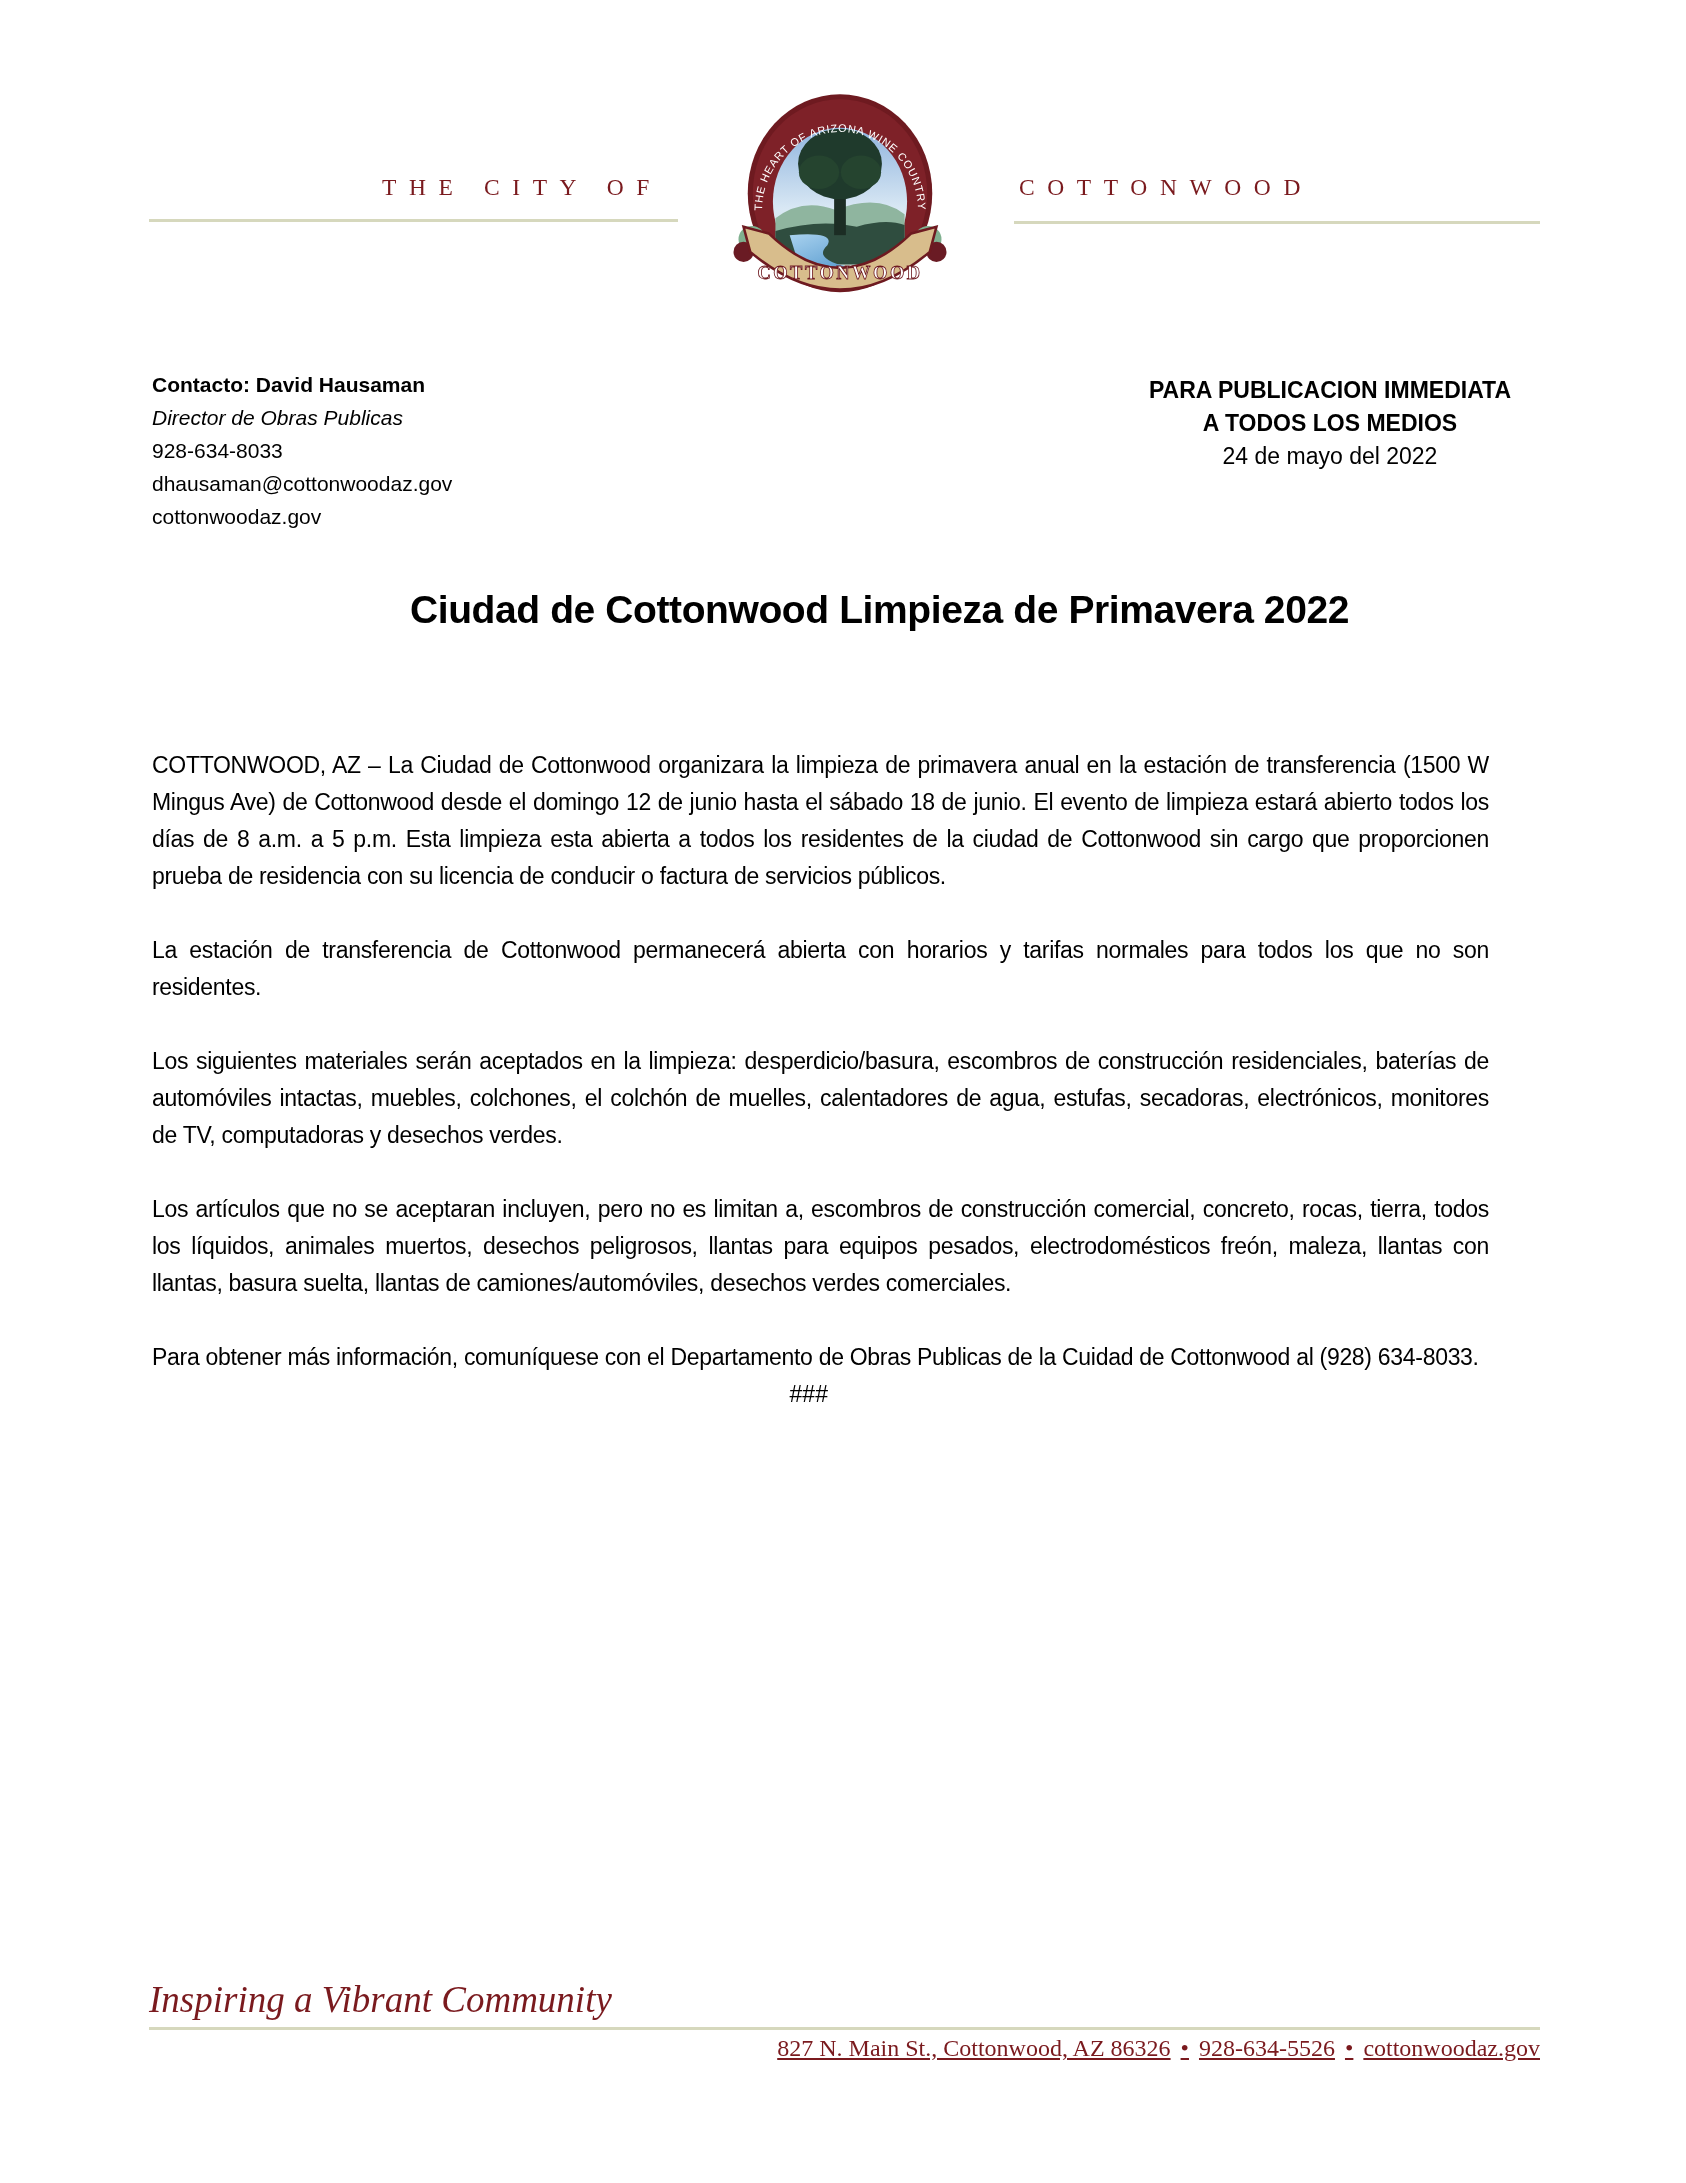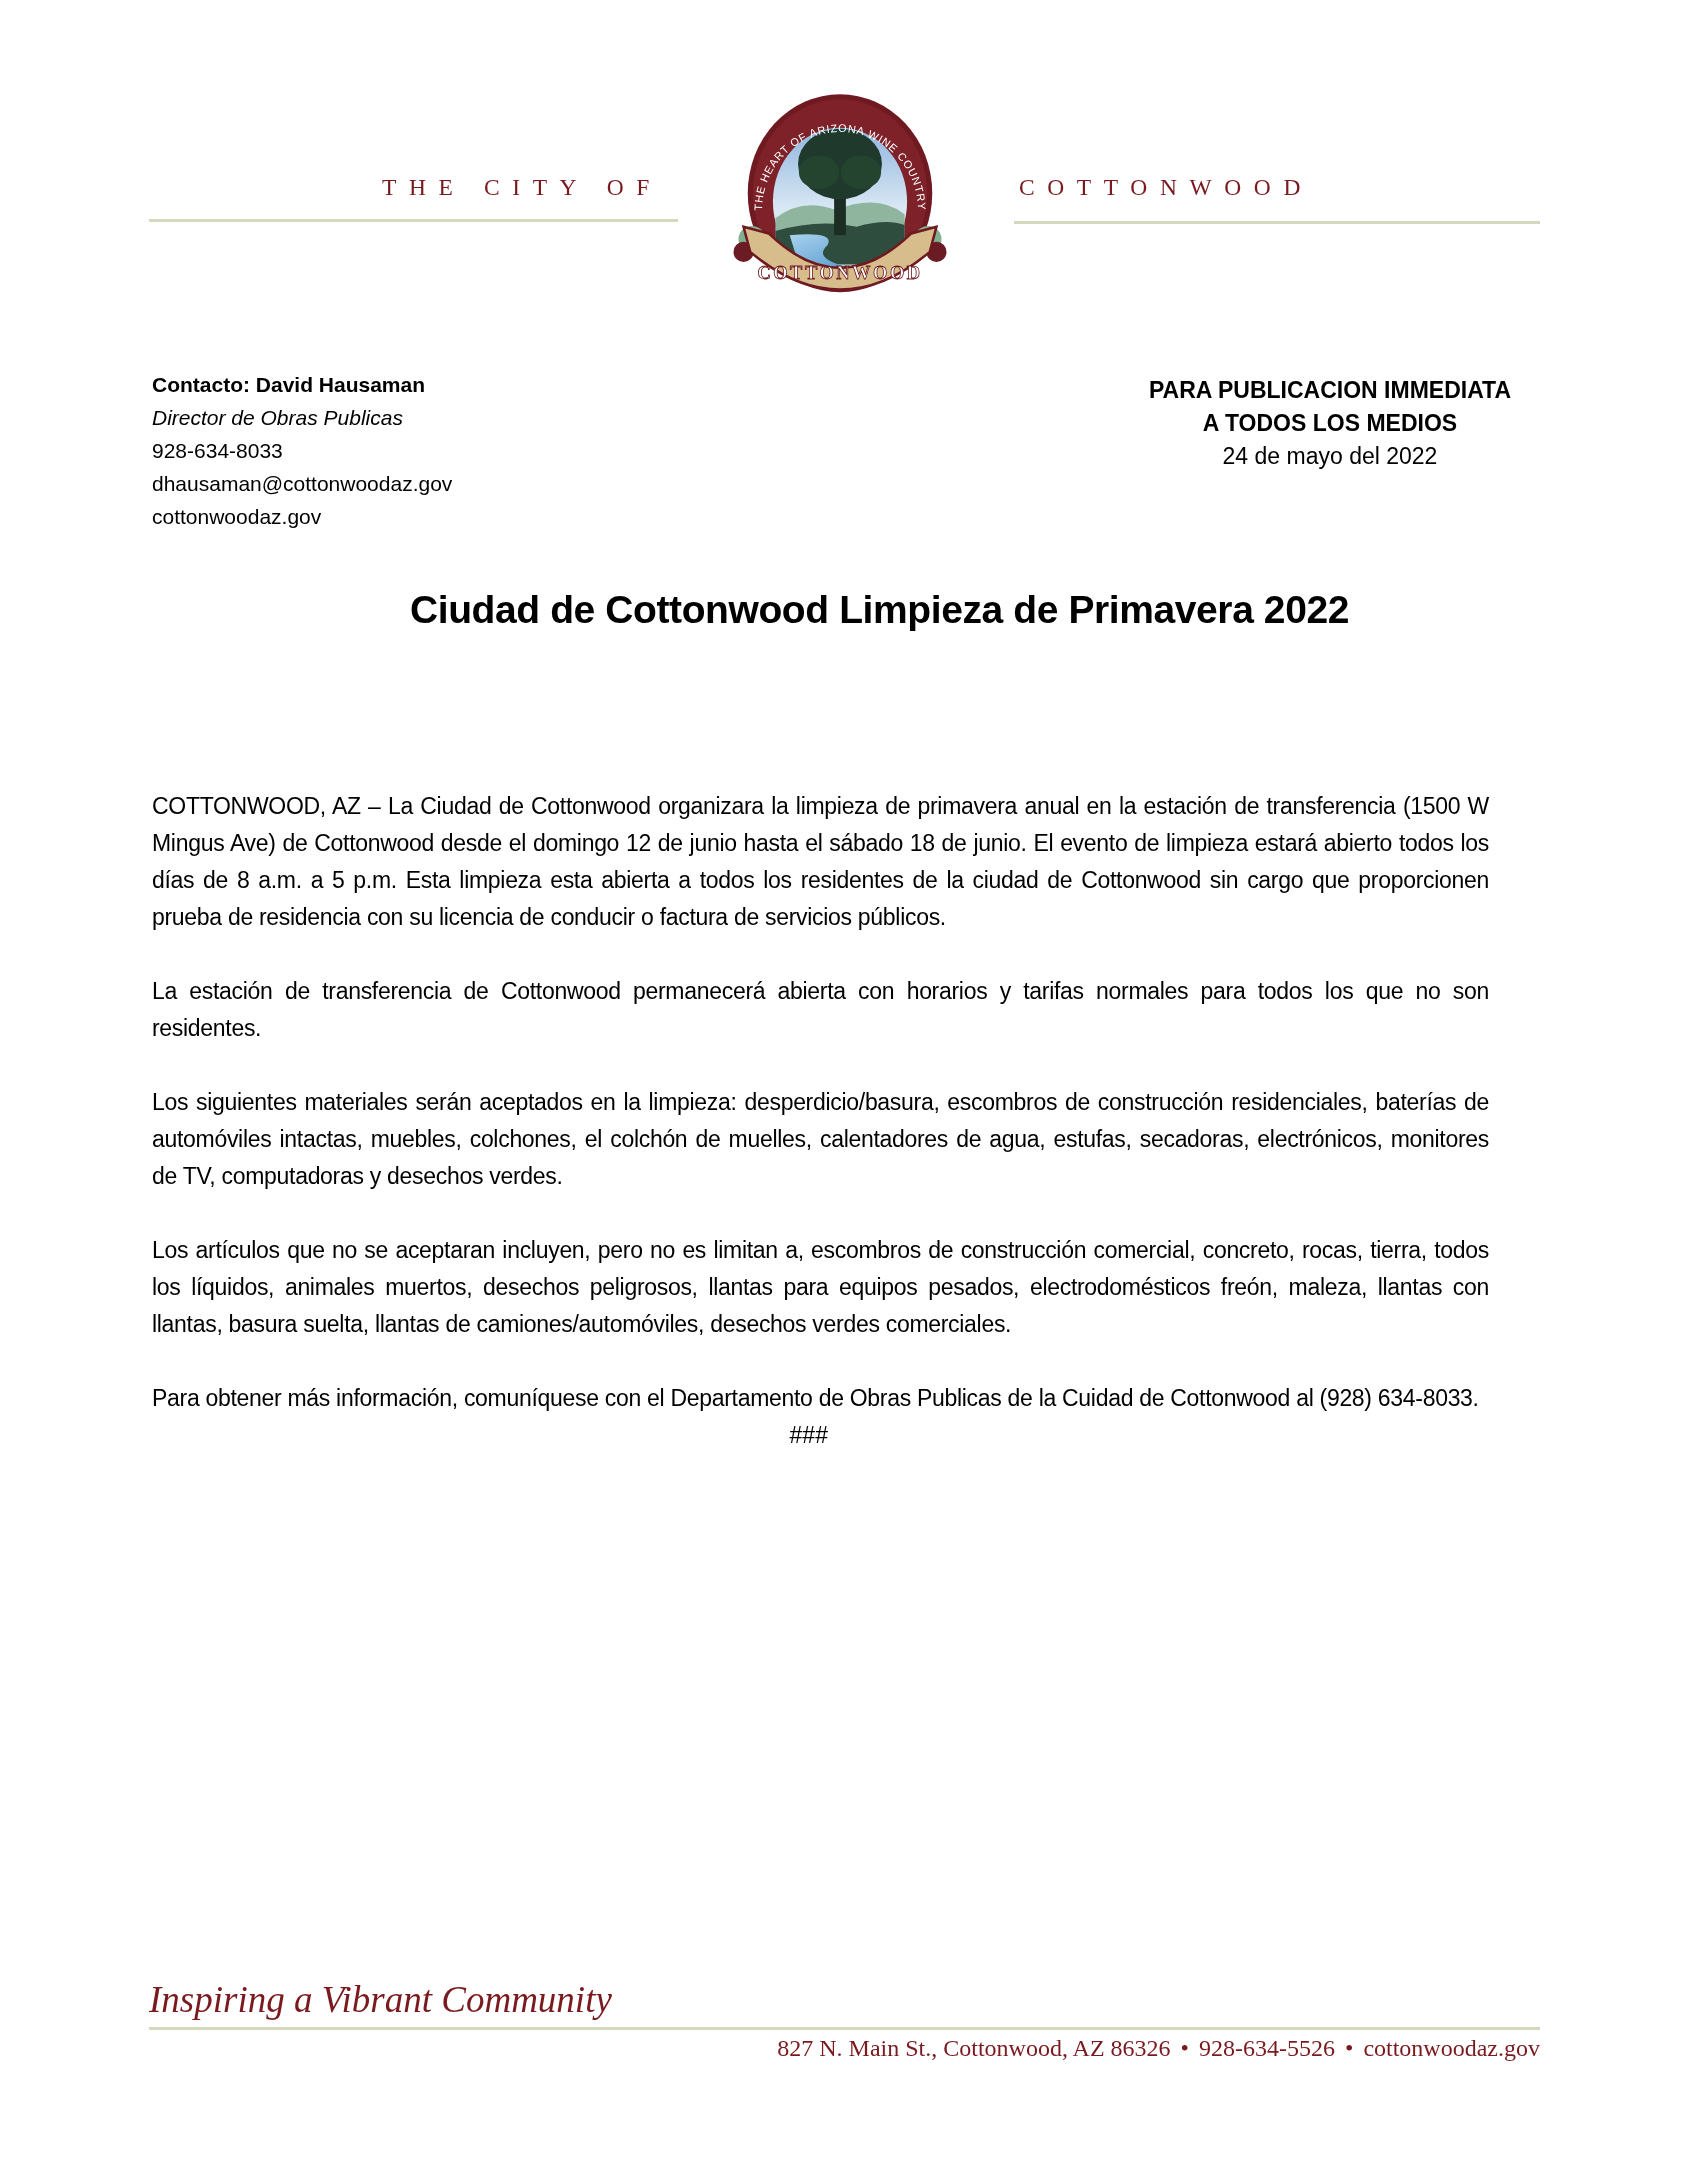--- a/index.html
+++ b/index.html
@@ -22,31 +22,31 @@
   .contact .bold { font-weight: bold; }
   .contact .ital { font-style: italic; }
   .release { position: absolute; right: 176px; top: 374px; font-size: 23px; line-height: 33px; text-align: center; }
   .release .bold { font-weight: bold; }
 
   
   .title { position: absolute; left: 0; width: 1687px; top: 588px; text-align: center;
            font-size: 39px; font-weight: bold; letter-spacing: -0.4px; margin-left: 36px; }
 
   
-  .body-wrap { position: absolute; left: 152px; width: 1337px; top: 788px; }
+  .body-wrap { position: absolute; left: 152px; width: 1337px; top: 747px; }
   .para { font-size: 23px; line-height: 37px; text-align: justify; margin: 0 0 37px 0; letter-spacing: -0.3px; }
   .para.last { margin-bottom: 0; }
   .endmark { text-align: center; font-size: 23px; line-height: 37px; margin-left: -23.5px; }
 
   
   .tagline { position: absolute; left: 149px; top: 1978px; font-family: "Liberation Serif", "DejaVu Serif", serif;
              font-style: italic; font-size: 37px; color: #7a1a1e; letter-spacing: 0px; white-space: nowrap; }
   .foot-rule { position: absolute; left: 149px; width: 1391px; top: 2027px; height: 2.5px; background: #d6d8bd; }
   .address { position: absolute; right: 147px; top: 2035px; font-family: "Liberation Serif", "DejaVu Serif", serif;
-             font-size: 24px; color: #7a1a1e; white-space: nowrap; }
+             font-size: 24px; color: #7a1a1e; white-space: nowrap; text-decoration: underline; }
   .address .dot { margin: 0 10px; }
 </style>
 </head>
 <body>
 
 <div class="lh-text lh-left">THE CITY OF</div>
 <div class="rule rule-left"></div>
 
 <div class="seal">
   <svg viewBox="0 0 310 275" width="260" height="231" xmlns="http://www.w3.org/2000/svg">

